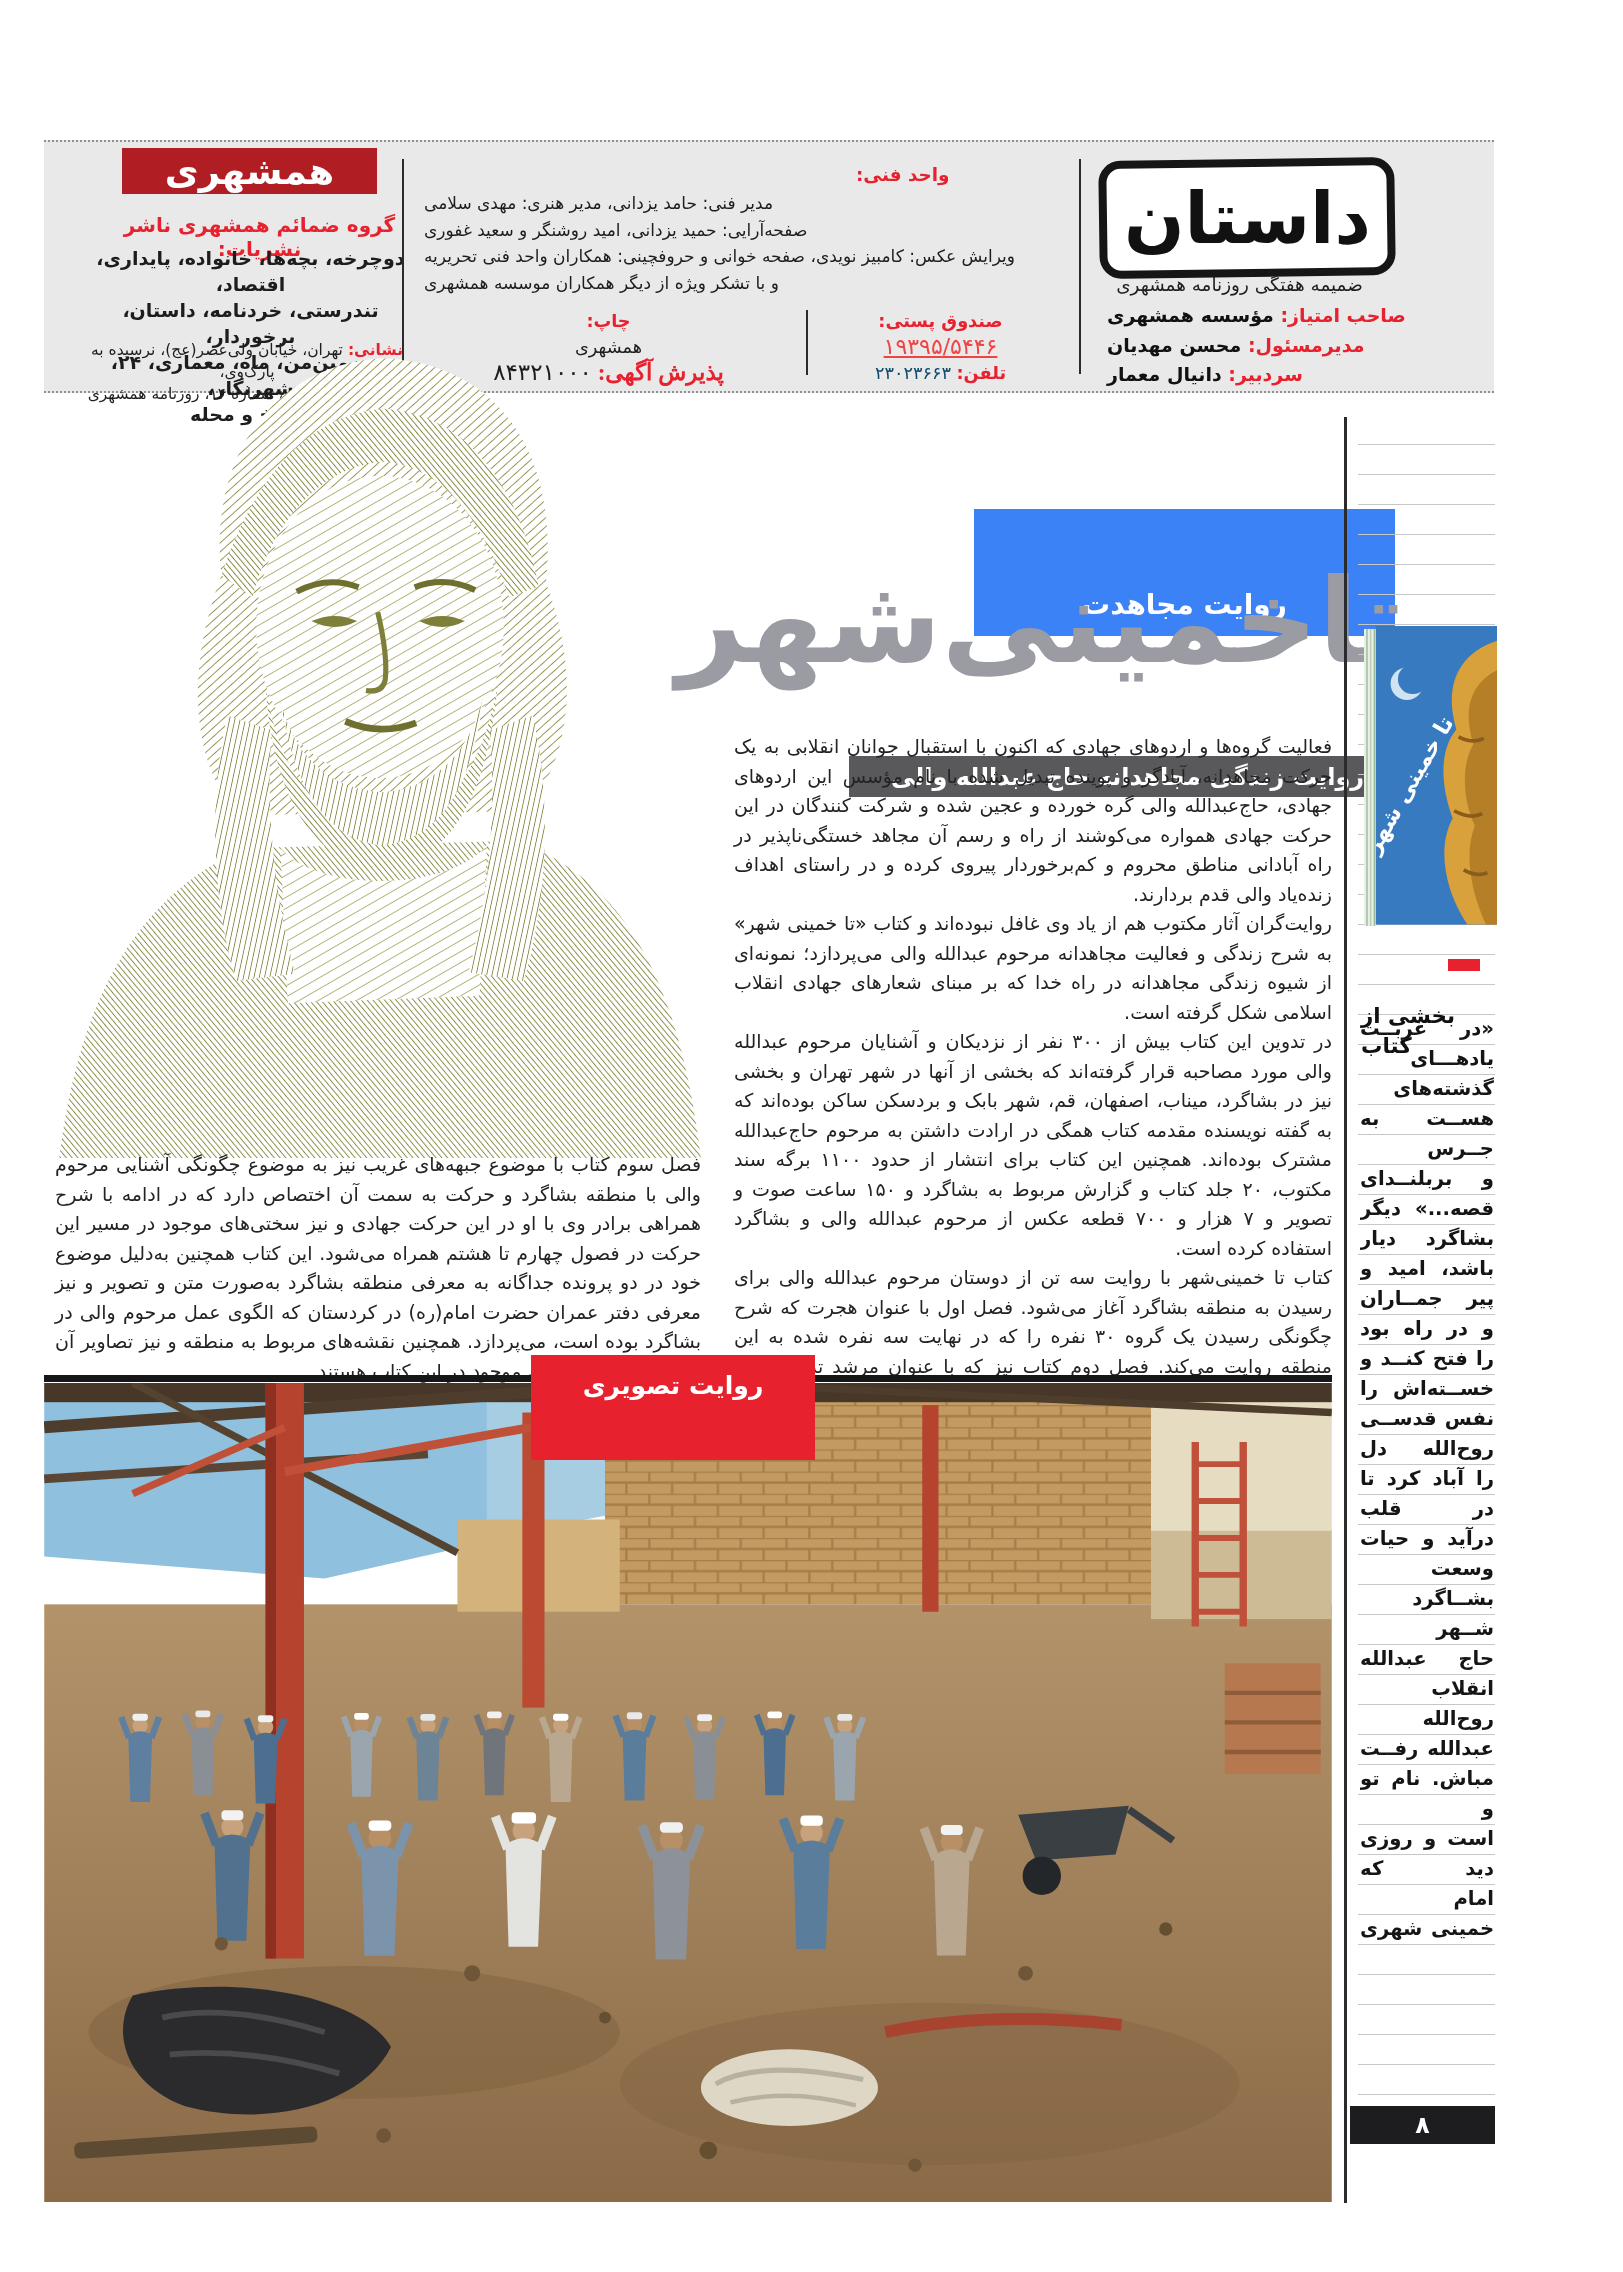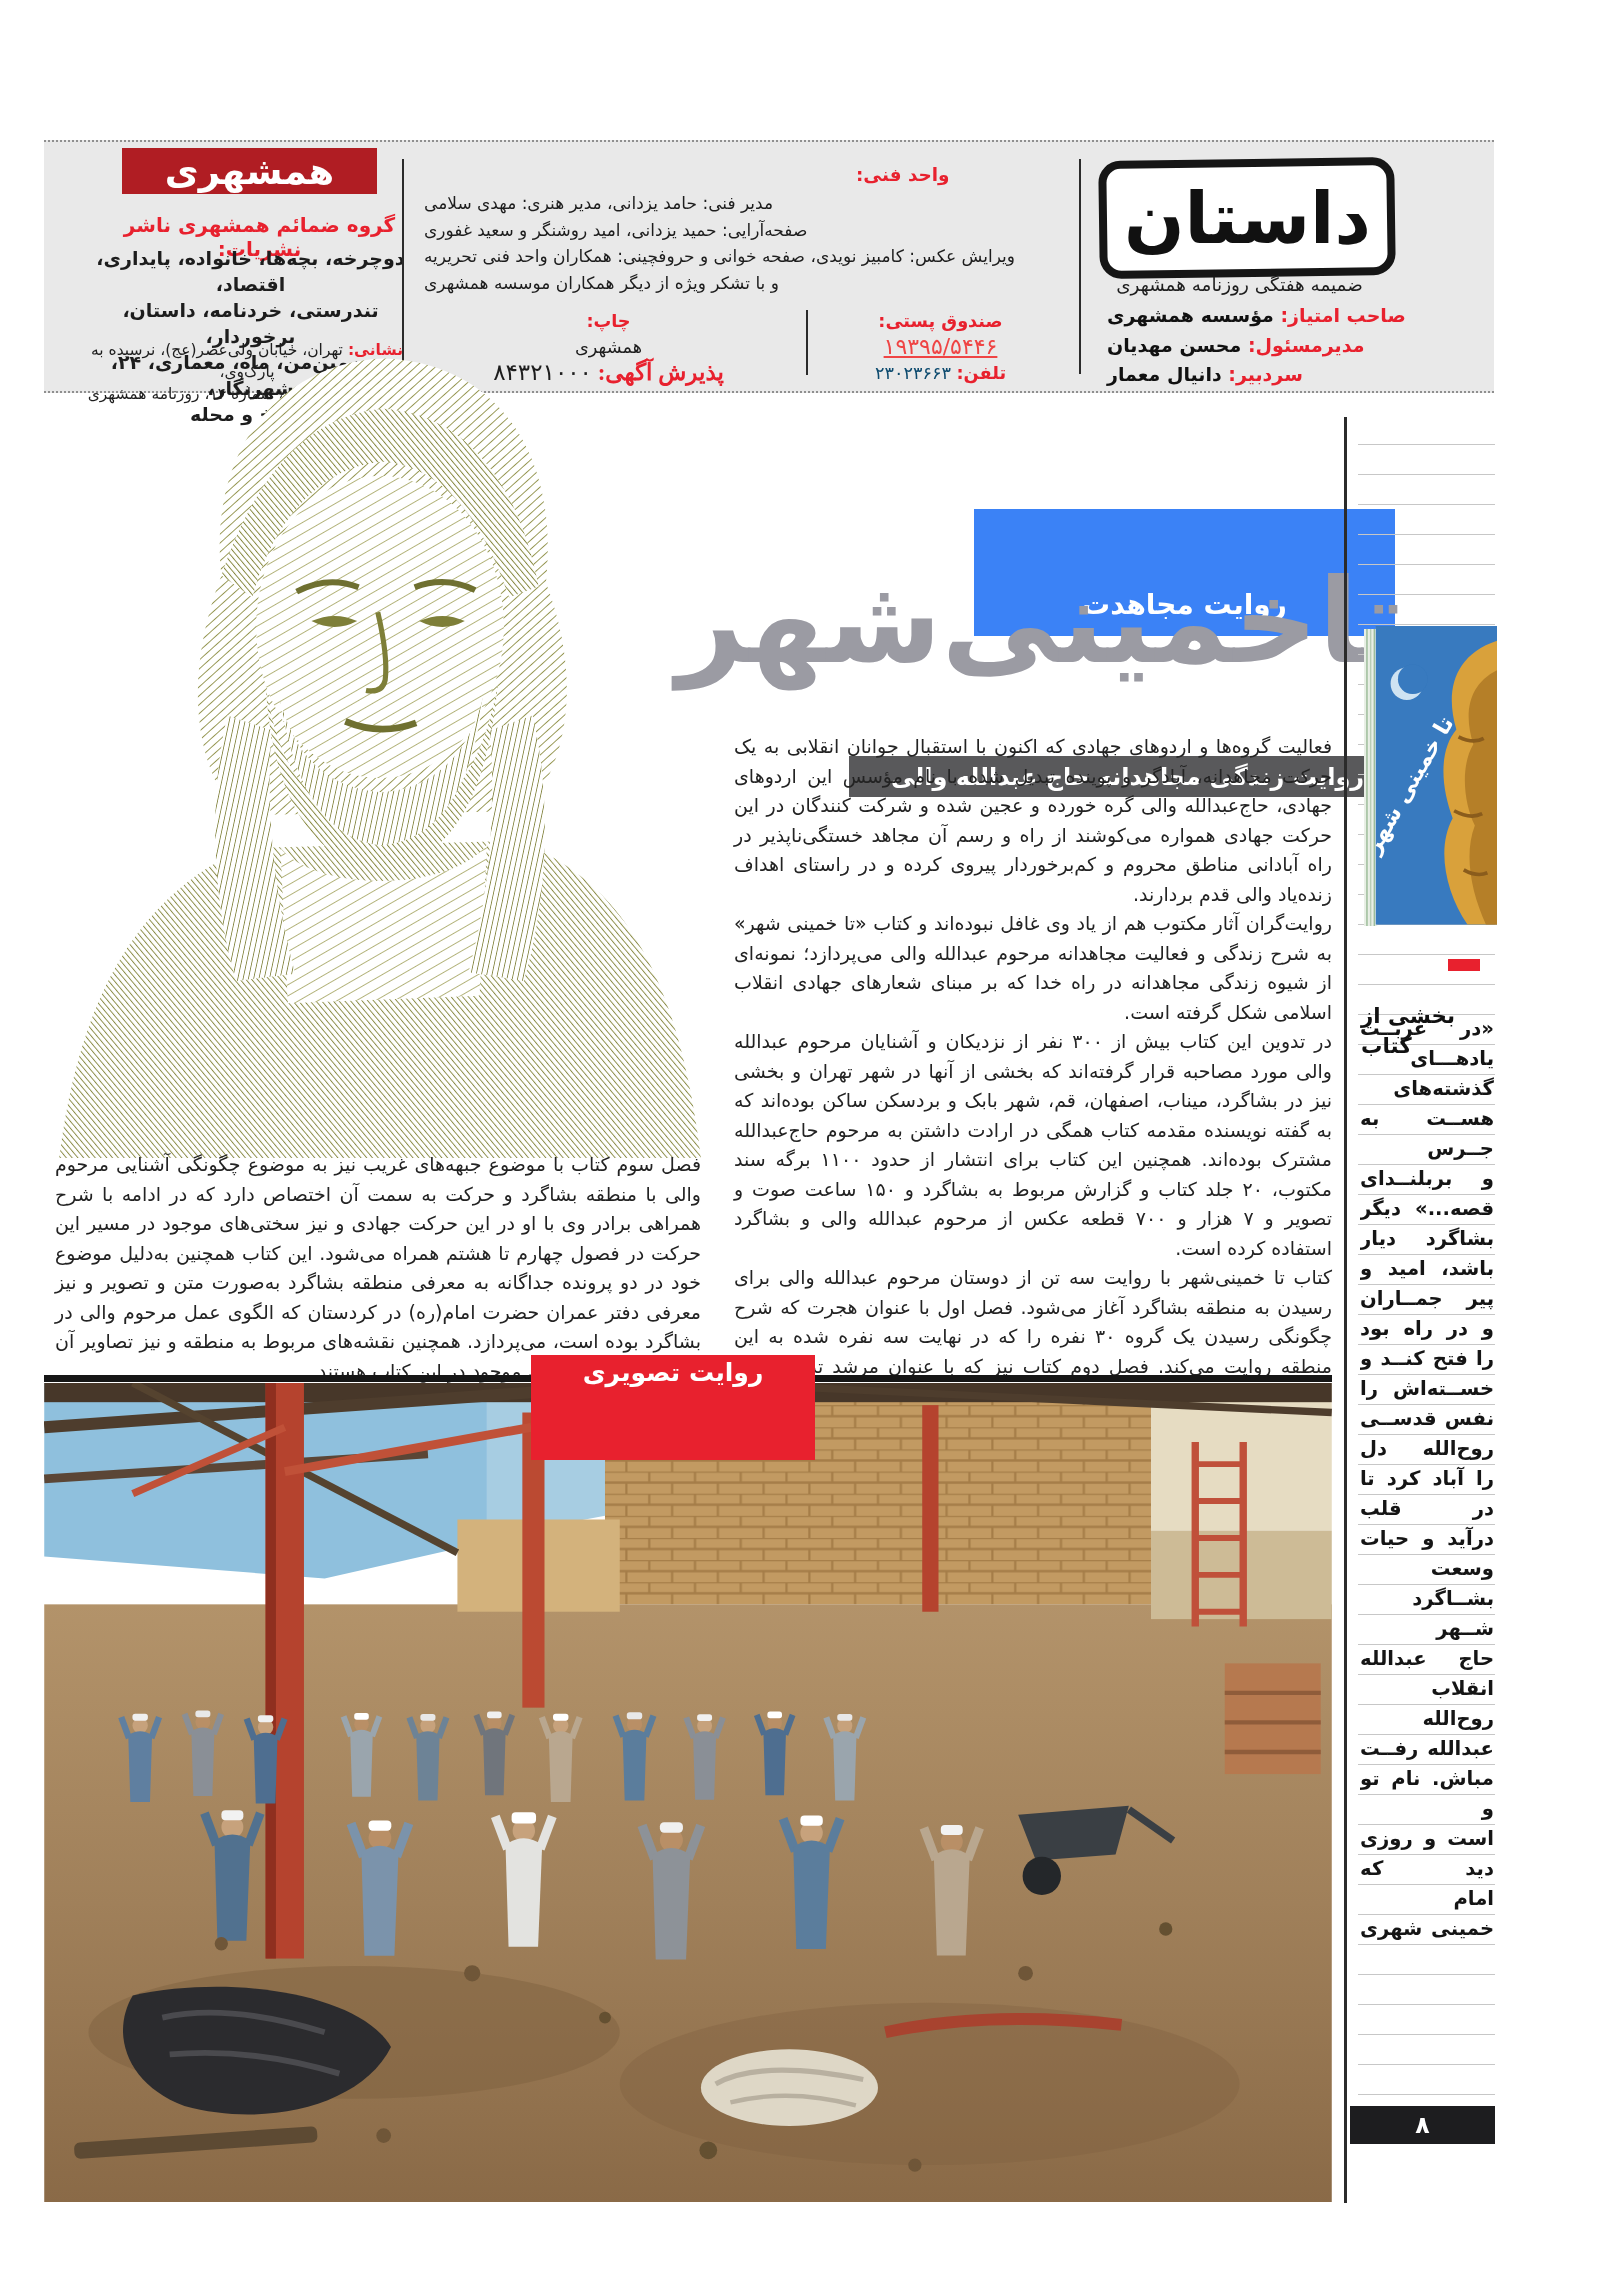--- a/index.html
+++ b/index.html
@@ -32,21 +32,21 @@
   .rules{background:repeating-linear-gradient(to bottom,transparent 0px,transparent 29px,#c7c7c7 29px,#c7c7c7 30px);}
   .sb-title{font-size:21.4px;font-weight:800;color:#111;line-height:30px;}
   .sb-line{font-size:19.6px;font-weight:700;color:#151515;line-height:30px;height:30px;
            text-align:justify;text-align-last:justify;overflow:hidden;}
   .redtab{background:#e8212e;}
   .pagenum{background:#1d1d1f;color:#ffffff;display:flex;align-items:center;justify-content:center;
            font-size:23.6px;font-weight:700;}
   
   .photobar{background:#161616;}
   .photobadge{background:#e8212e;display:flex;align-items:flex-start;justify-content:center;}
-  .photobadge span{color:#ffffff;font-weight:800;font-size:25px;padding-top:3px;}
+  .photobadge span{color:#ffffff;font-weight:800;font-size:25px;padding-top:16px;}
 </style>
 </head>
 <body>
 
 <div id="page">
 
   <div class="abs masthead" style="left:44px;top:140px;width:1450px;height:249px;"></div>
 
   <div class="abs hamlogo" style="left:122px;top:148px;width:255px;height:46px;">
     <span>همشهری</span>

